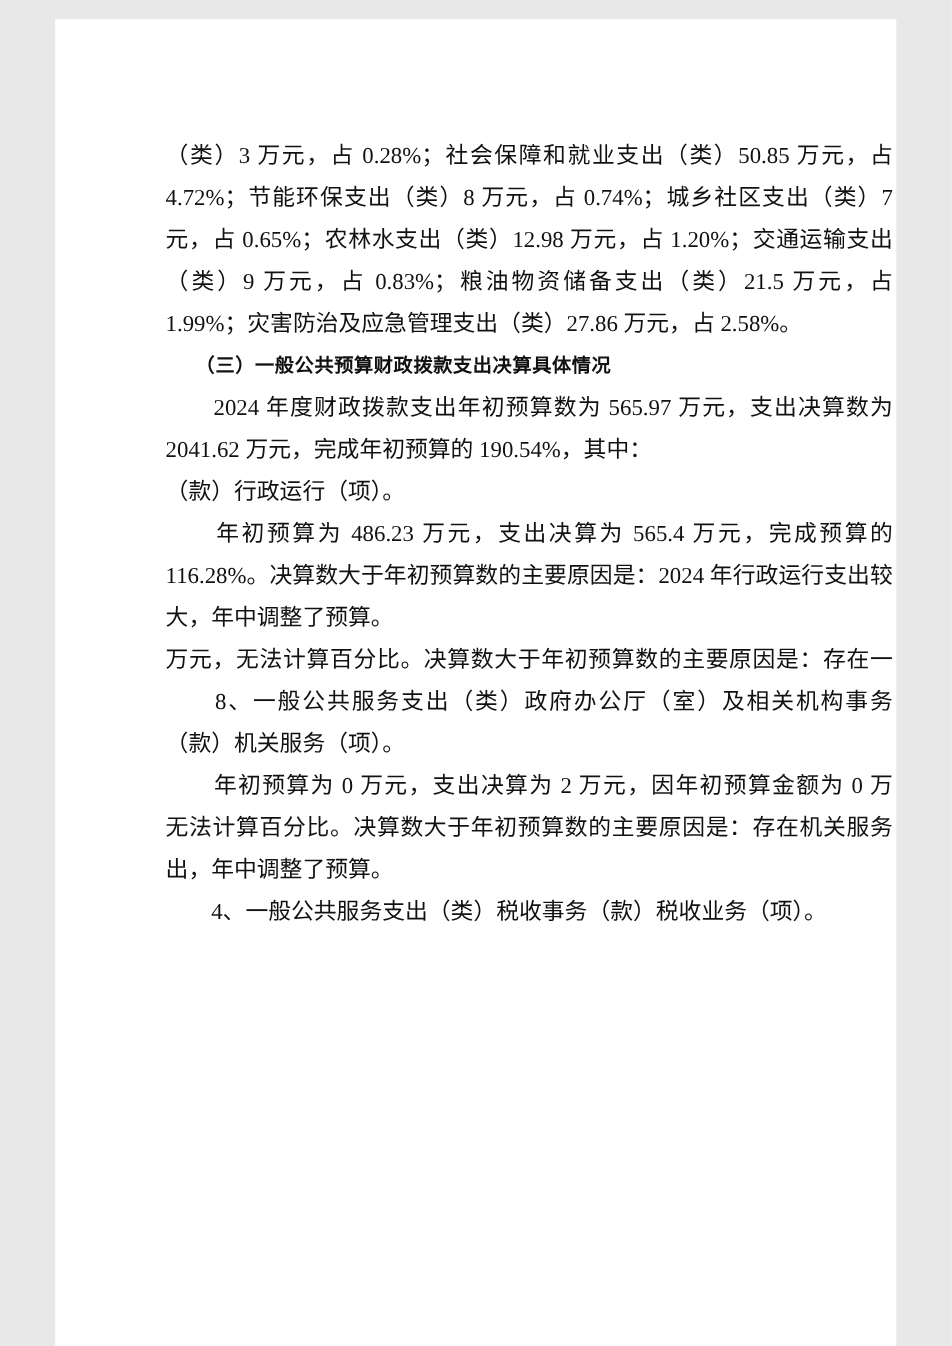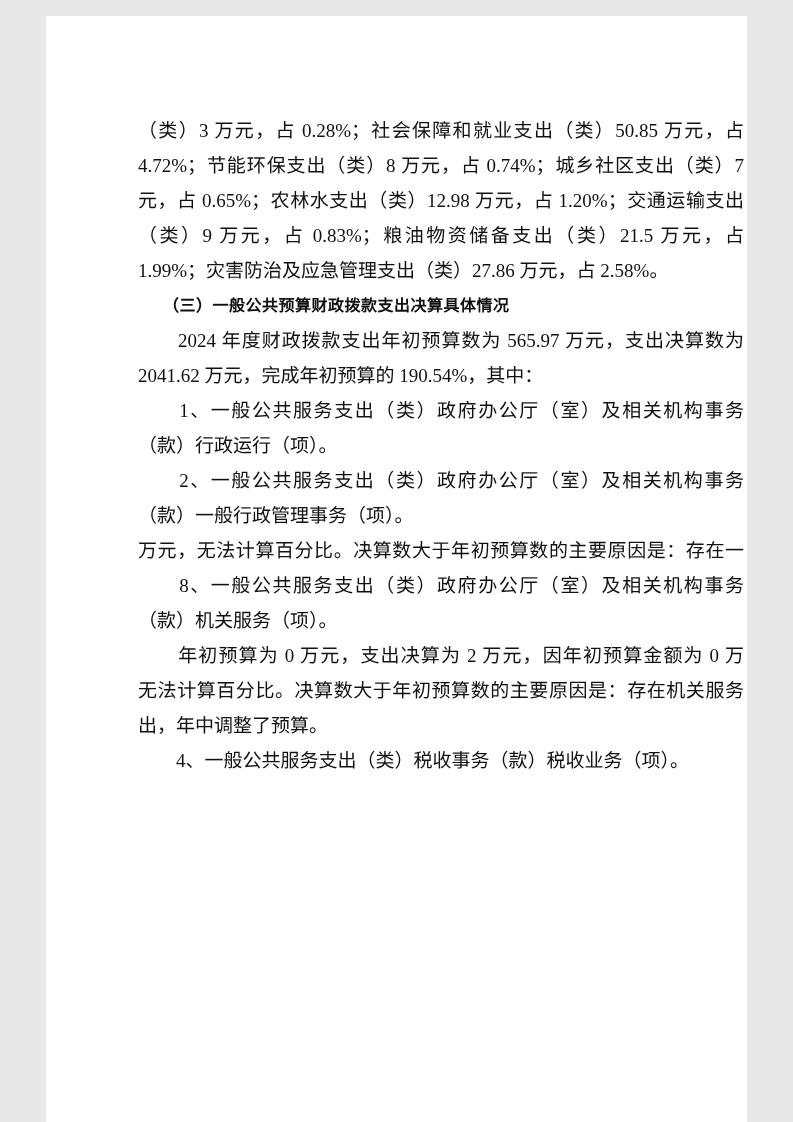--- a/index.html
+++ b/index.html
@@ -61,26 +61,26 @@
         <div class="line para-last">1.99%；灾害防治及应急管理支出（类）27.86 万元，占 2.58%。</div>
       </div>
       <div class="paragraph heading">
         <div class="line para-last">　　（三）一般公共预算财政拨款支出决算具体情况</div>
       </div>
       <div class="paragraph body">
         <div class="line">　　2024 年度财政拨款支出年初预算数为 565.97 万元，支出决算数为</div>
         <div class="line para-last">2041.62 万元，完成年初预算的 190.54%，其中：</div>
       </div>
       <div class="paragraph body">
-        <div class="line">　　1、一般公共服务支出（类）政府办公厅（室）及相关机构事务</div>
         <div class="line para-last">（款）行政运行（项）。</div>
       </div>
       <div class="paragraph body">
-        <div class="line">　　2、一般公共服务支出（类）政府办公厅（室）及相关机构事务</div>
-        <div class="line para-last">（款）一般行政管理事务（项）。</div>
+        <div class="line">　　年初预算为 486.23 万元，支出决算为 565.4 万元，完成预算的</div>
+        <div class="line">116.28%。决算数大于年初预算数的主要原因是：2024 年行政运行支出较</div>
+        <div class="line para-last">大，年中调整了预算。</div>
       </div>
       <div class="paragraph body">
         <div class="line">万元，无法计算百分比。决算数大于年初预算数的主要原因是：存在一般</div>
       </div>
       <div class="paragraph body">
         <div class="line">　　8、一般公共服务支出（类）政府办公厅（室）及相关机构事务</div>
         <div class="line para-last">（款）机关服务（项）。</div>
       </div>
       <div class="paragraph body">
         <div class="line">　　年初预算为 0 万元，支出决算为 2 万元，因年初预算金额为 0 万元，</div>

